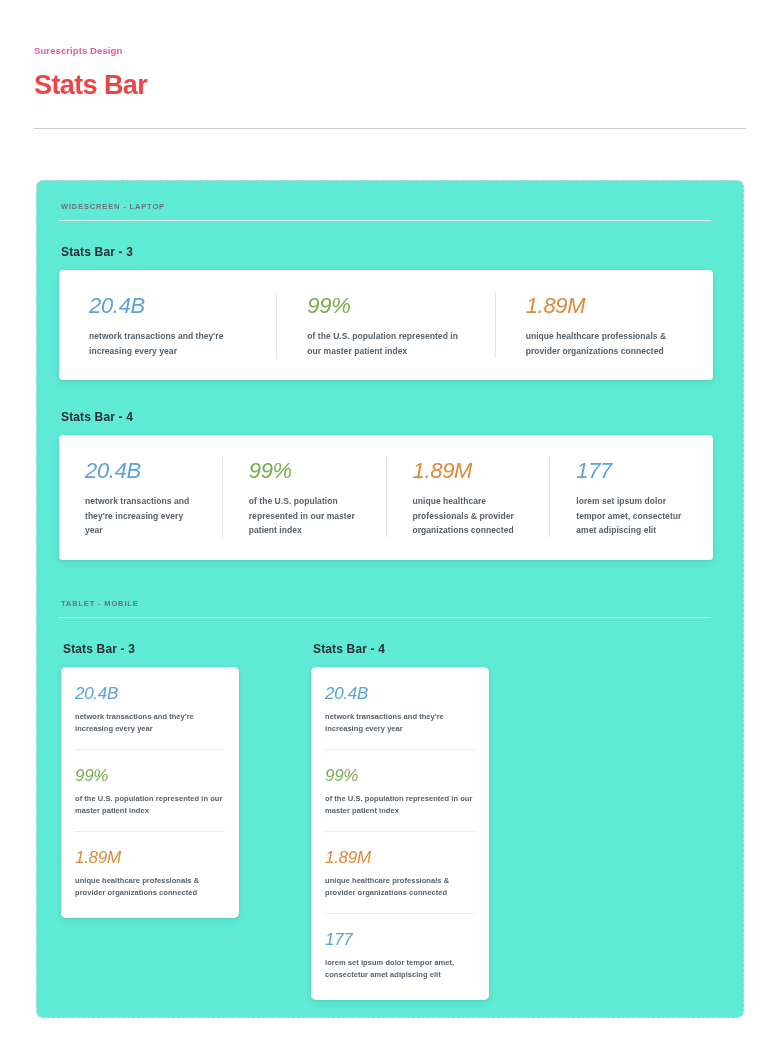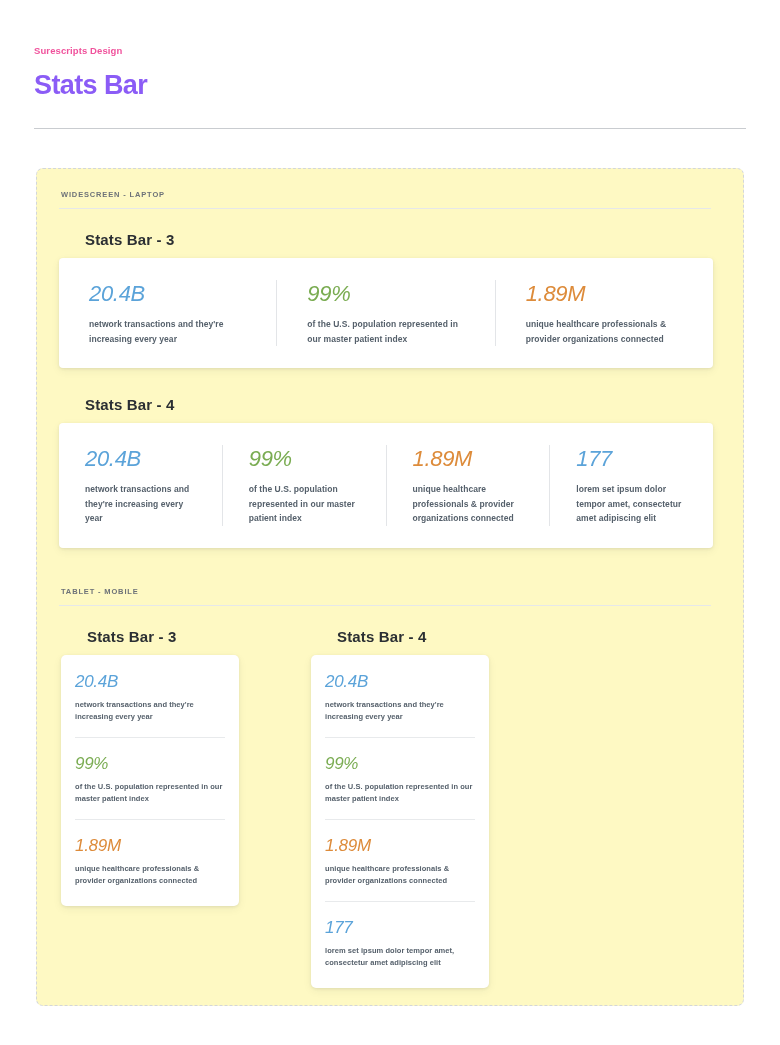--- a/index.html
+++ b/index.html
@@ -28,41 +28,41 @@
   .eyebrow {
     font-size: 9.5px;
     font-weight: 700;
     color: #f0529c;
     letter-spacing: 0.1px;
     line-height: 14px;
   }
   .page-title {
     font-size: 27px;
     font-weight: 700;
-    color: #8b5cf6;
+    color: #ef4444;
     letter-spacing: -0.6px;
     margin-top: 10px;
     line-height: 34px;
   }
   .header-rule {
     margin-top: 26px;
     border-top: 1px solid #c9ccd0;
     width: 712px;
   }
 
   
   .canvas {
     position: absolute;
     left: 36px;
-    top: 168px;
+    top: 180px;
     width: 708px;
     height: 838px;
     border: 1px dashed #d3d6da;
     border-radius: 7px;
-    background: #fef9c3;
+    background: #5eead4;
     padding: 20px 22px 0 22px;
   }
 
   
   .section-label {
     font-size: 7.5px;
     font-weight: 700;
     color: #6d7278;
     letter-spacing: 0.85px;
     text-transform: uppercase;
@@ -70,27 +70,26 @@
     padding-left: 2px;
   }
   .section-rule {
     margin-top: 8px;
     border-top: 1px solid #e6e8ea;
     width: 652px;
   }
 
   
   .variant-label {
-    font-size: 15px;
+    font-size: 12px;
     font-weight: 600;
     color: #2b2f33;
     letter-spacing: 0.15px;
     line-height: 14px;
     padding-left: 2px;
-    margin-left: 24px;
   }
 
   
   .stat-card {
     background: #ffffff;
     border-radius: 4px;
     box-shadow: 0 1px 3px rgba(40,50,60,0.10), 0 3px 10px rgba(40,50,60,0.06);
     display: flex;
     align-items: stretch;
   }

